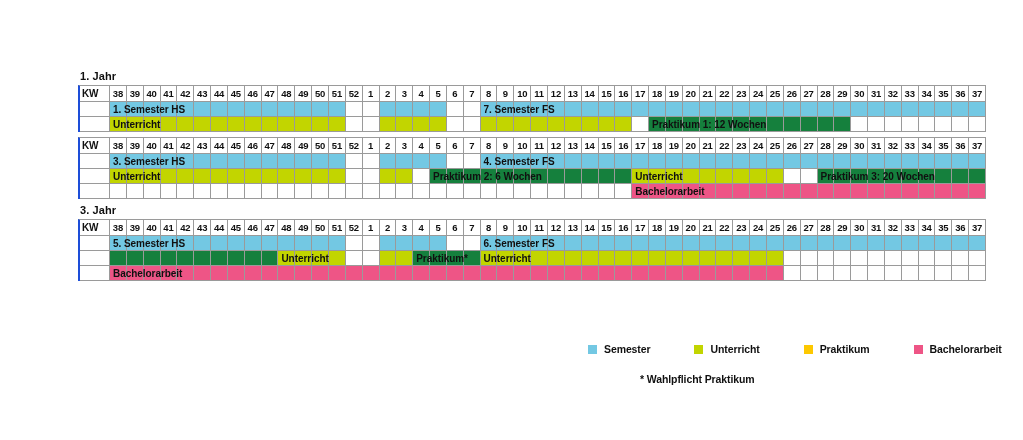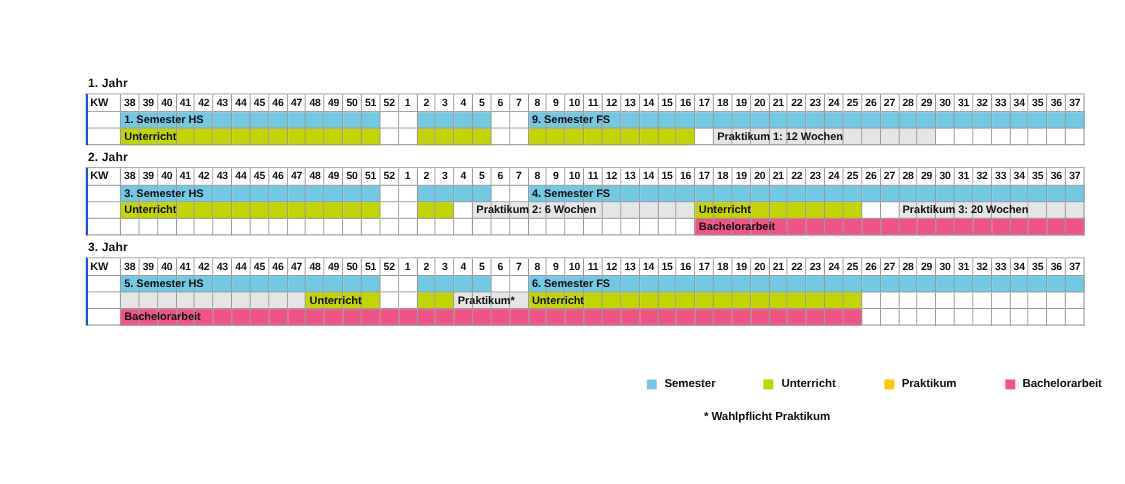--- a/index.html
+++ b/index.html
@@ -68,21 +68,21 @@
     line-height: 15px;
     border-right: 1px solid #9a9a9a;
   }
   .grid .cell.blank {
     background: #fff;
   }
 
   
   .bar-semester      { background: #73c8e3; }
   .bar-unterricht    { background: #c2d500; }
-  .bar-praktikum     { background: #e5e5e5; }
+  .bar-praktikum     { background: #15803d; }
   .bar-bachelorarbeit{ background: #ee5586; }
 
   .barlabel {
     position: absolute;
     left: 3px;
     top: 0;
     height: 15px;
     line-height: 15px;
     font-size: 10px;
     font-weight: bold;
@@ -213,21 +213,21 @@
           <div class="cell bar-semester"></div>
           <div class="cell blank"></div>
           <div class="cell blank"></div>
           <div class="cell bar-semester"></div>
           <div class="cell bar-semester"></div>
           <div class="cell bar-semester"></div>
           <div class="cell bar-semester"></div>
           <div class="cell blank"></div>
           <div class="cell blank"></div>
           <div class="cell bar-semester">
-            <span class="barlabel">9. Semester FS</span>
+            <span class="barlabel">7. Semester FS</span>
           </div>
           <div class="cell bar-semester"></div>
           <div class="cell bar-semester"></div>
           <div class="cell bar-semester"></div>
           <div class="cell bar-semester"></div>
           <div class="cell bar-semester"></div>
           <div class="cell bar-semester"></div>
           <div class="cell bar-semester"></div>
           <div class="cell bar-semester"></div>
           <div class="cell bar-semester"></div>
@@ -304,21 +304,20 @@
           <div class="cell blank"></div>
           <div class="cell blank"></div>
           <div class="cell blank"></div>
           <div class="cell blank"></div>
           <div class="cell blank"></div>
           <div class="cell blank"></div>
           <div class="cell blank"></div>
         </div>
       </div>
       <div class="year-block">
-        <div class="year-title">2. Jahr</div>
         <div class="grid">
           <div class="cell hdr kw">KW</div>
           <div class="cell hdr">38</div>
           <div class="cell hdr">39</div>
           <div class="cell hdr">40</div>
           <div class="cell hdr">41</div>
           <div class="cell hdr">42</div>
           <div class="cell hdr">43</div>
           <div class="cell hdr">44</div>
           <div class="cell hdr">45</div>

